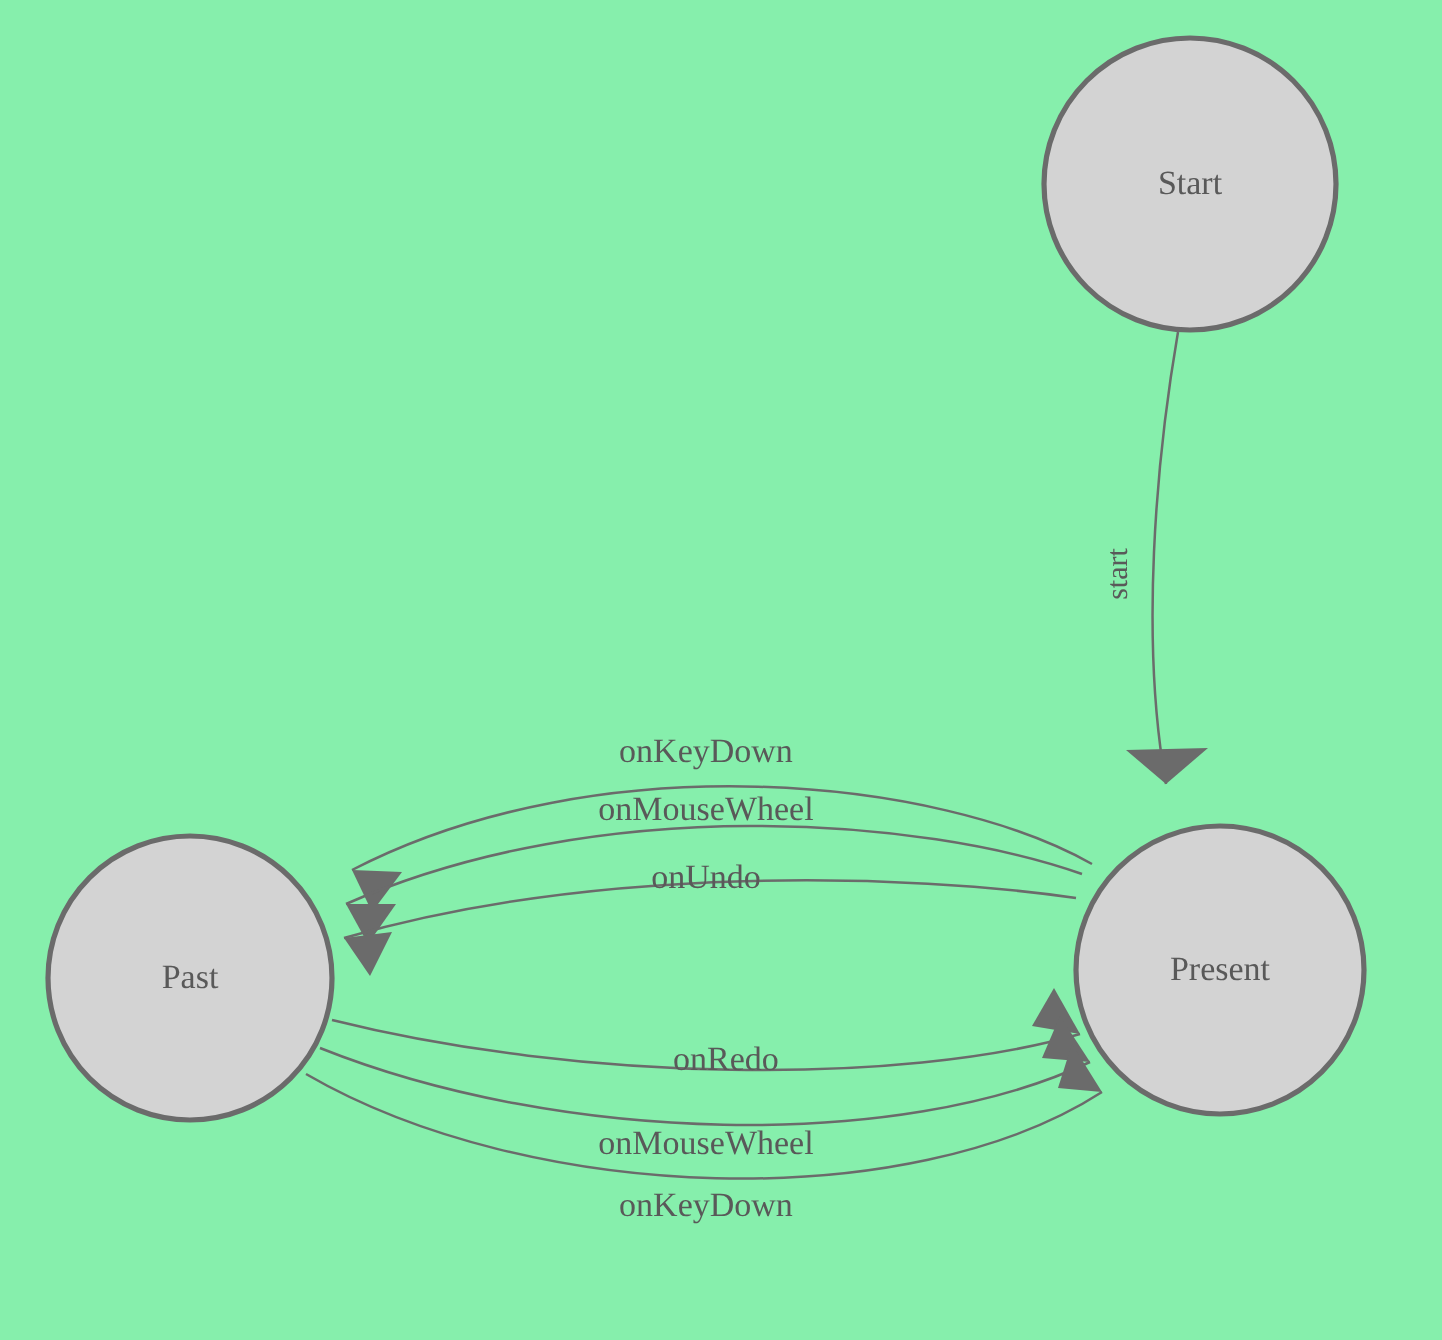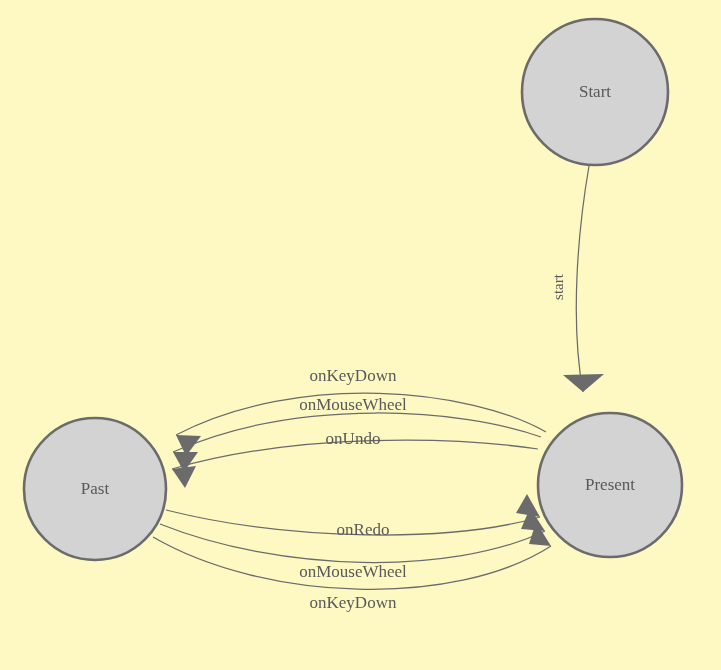--- a/index.html
+++ b/index.html
@@ -10,21 +10,21 @@
   body {
     width: 721px;
     height: 670px;
     overflow: hidden;
     font-family: "Liberation Serif", "DejaVu Serif", serif;
   }
   #diagram-canvas {
     position: relative;
     width: 721px;
     height: 670px;
-    background: #fef9c3;
+    background: #86efac;
   }
   svg.graph {
     display: block;
     width: 721px;
     height: 670px;
   }
   .node-circle {
     fill: #d3d3d3;
     stroke: #6b6b6b;
     stroke-width: 2.6;

